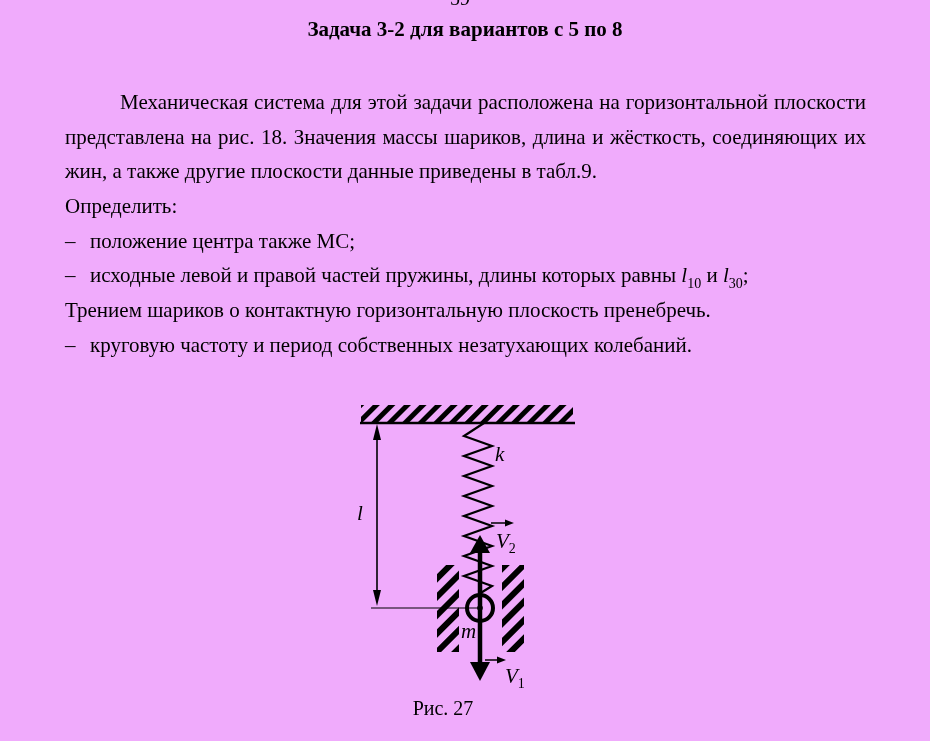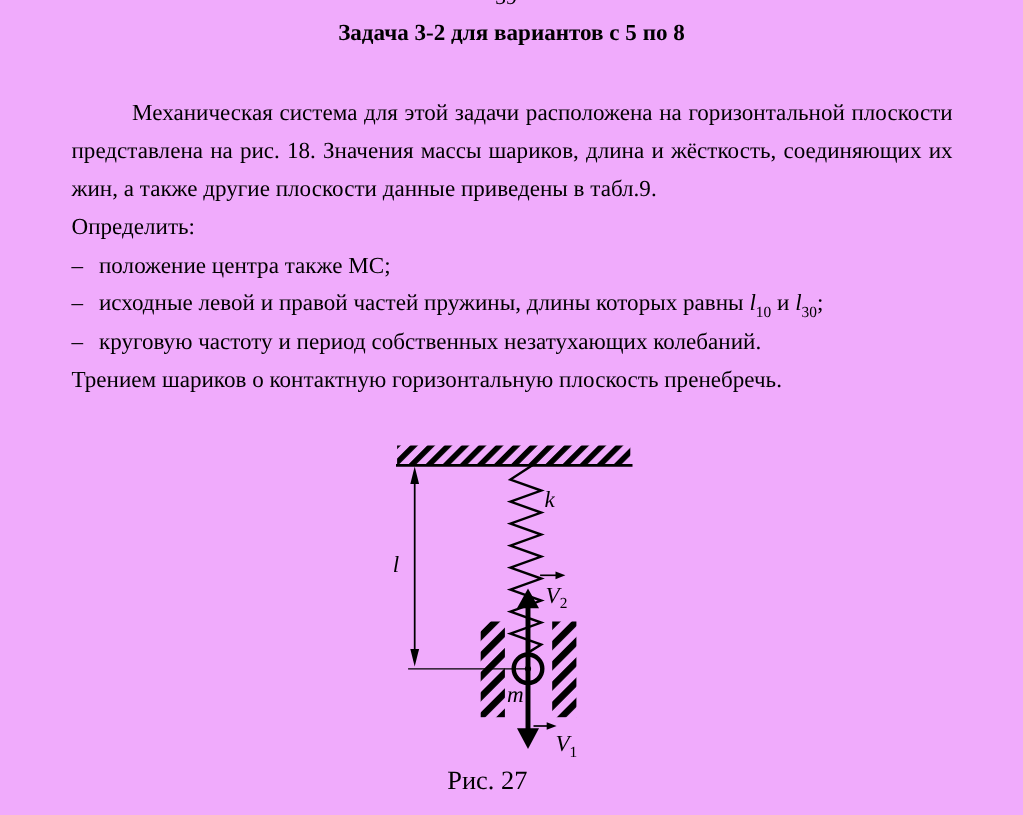--- a/index.html
+++ b/index.html
@@ -26,21 +26,21 @@
   .li .marker{display:inline-block;width:25px;text-indent:0;}
   .mvar{font-style:italic;}
   sub{font-size:14px;line-height:0;margin-top:19px;}
   .figwrap{position:absolute;left:0;top:0;width:930px;height:741px;}
   .figlabel{
     position:absolute;font-size:21px;font-style:italic;line-height:21px;
   }
   .figlabel sub{font-style:normal;font-size:14px;}
   .caption{
     position:absolute;left:383px;top:697px;width:120px;text-align:center;
-    font-size:24px;font-style:normal;
+    font-size:20px;font-style:normal;
   }
   svg{position:absolute;left:0;top:0;}
 </style>
 </head>
 <body>
 
 <div class="page">
 
   <div class="page-number">59</div>
 
@@ -50,23 +50,23 @@
     <div class="line jline indent">Механическая система для этой задачи расположена на горизонтальной плоскости и</div>
     <div class="line jline">представлена на рис. 18. Значения массы шариков, длина и жёсткость, соединяющих их пру-</div>
     <div class="line">жин, а также другие плоскости данные приведены в табл.9.</div>
     <div class="line">Определить:</div>
 
     <div class="line li"><span class="marker">–</span><span>положение центра также МС;</span></div>
 
     <div class="line li"><span class="marker">–</span><span><span>исходные левой и правой частей пружины, длины которых равны </span><span class="mvar">l</span><sub>10</sub><span> и </span><span class="mvar">l</span><sub>30</sub><span>;</span></span></div>
 
 
+    <div class="line">Трением шариков о контактную горизонтальную плоскость пренебречь.</div>
+
     <div class="line li"><span class="marker">–</span><span>круговую частоту и период собственных незатухающих колебаний.</span></div>
-
-    <div class="line">Трением шариков о контактную горизонтальную плоскость пренебречь.</div>
   </div>
 
   <div class="figwrap">
     <svg width="930" height="741" viewBox="0 0 930 741">
       <defs>
         <pattern id="ceilHatch" width="11" height="11" patternUnits="userSpaceOnUse" patternTransform="rotate(45)">
           <rect x="0" y="0" width="5" height="11" fill="#000"></rect>
         </pattern>
         <pattern id="wallHatch" width="13" height="13" patternUnits="userSpaceOnUse" patternTransform="rotate(45)">
           <rect x="0" y="0" width="6" height="13" fill="#000"></rect>

